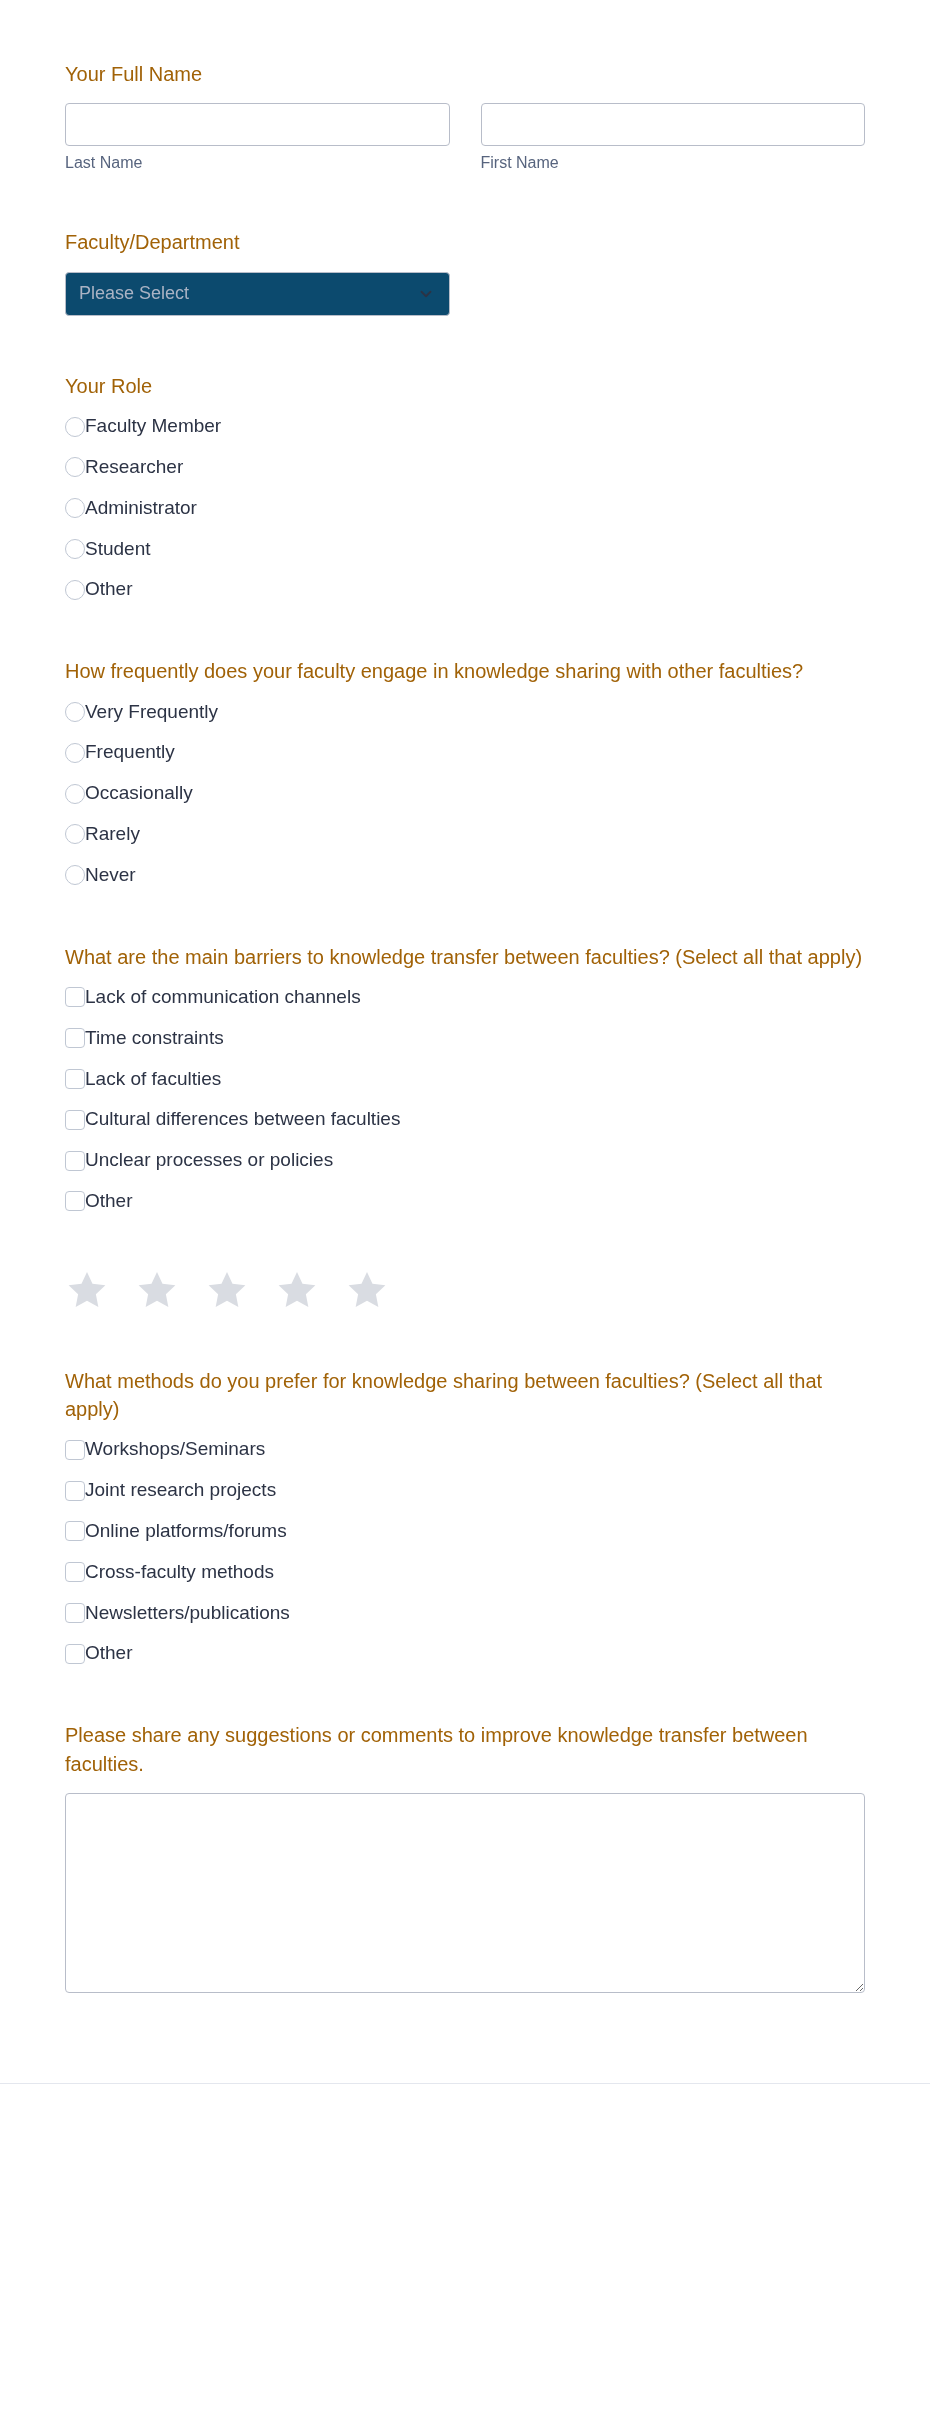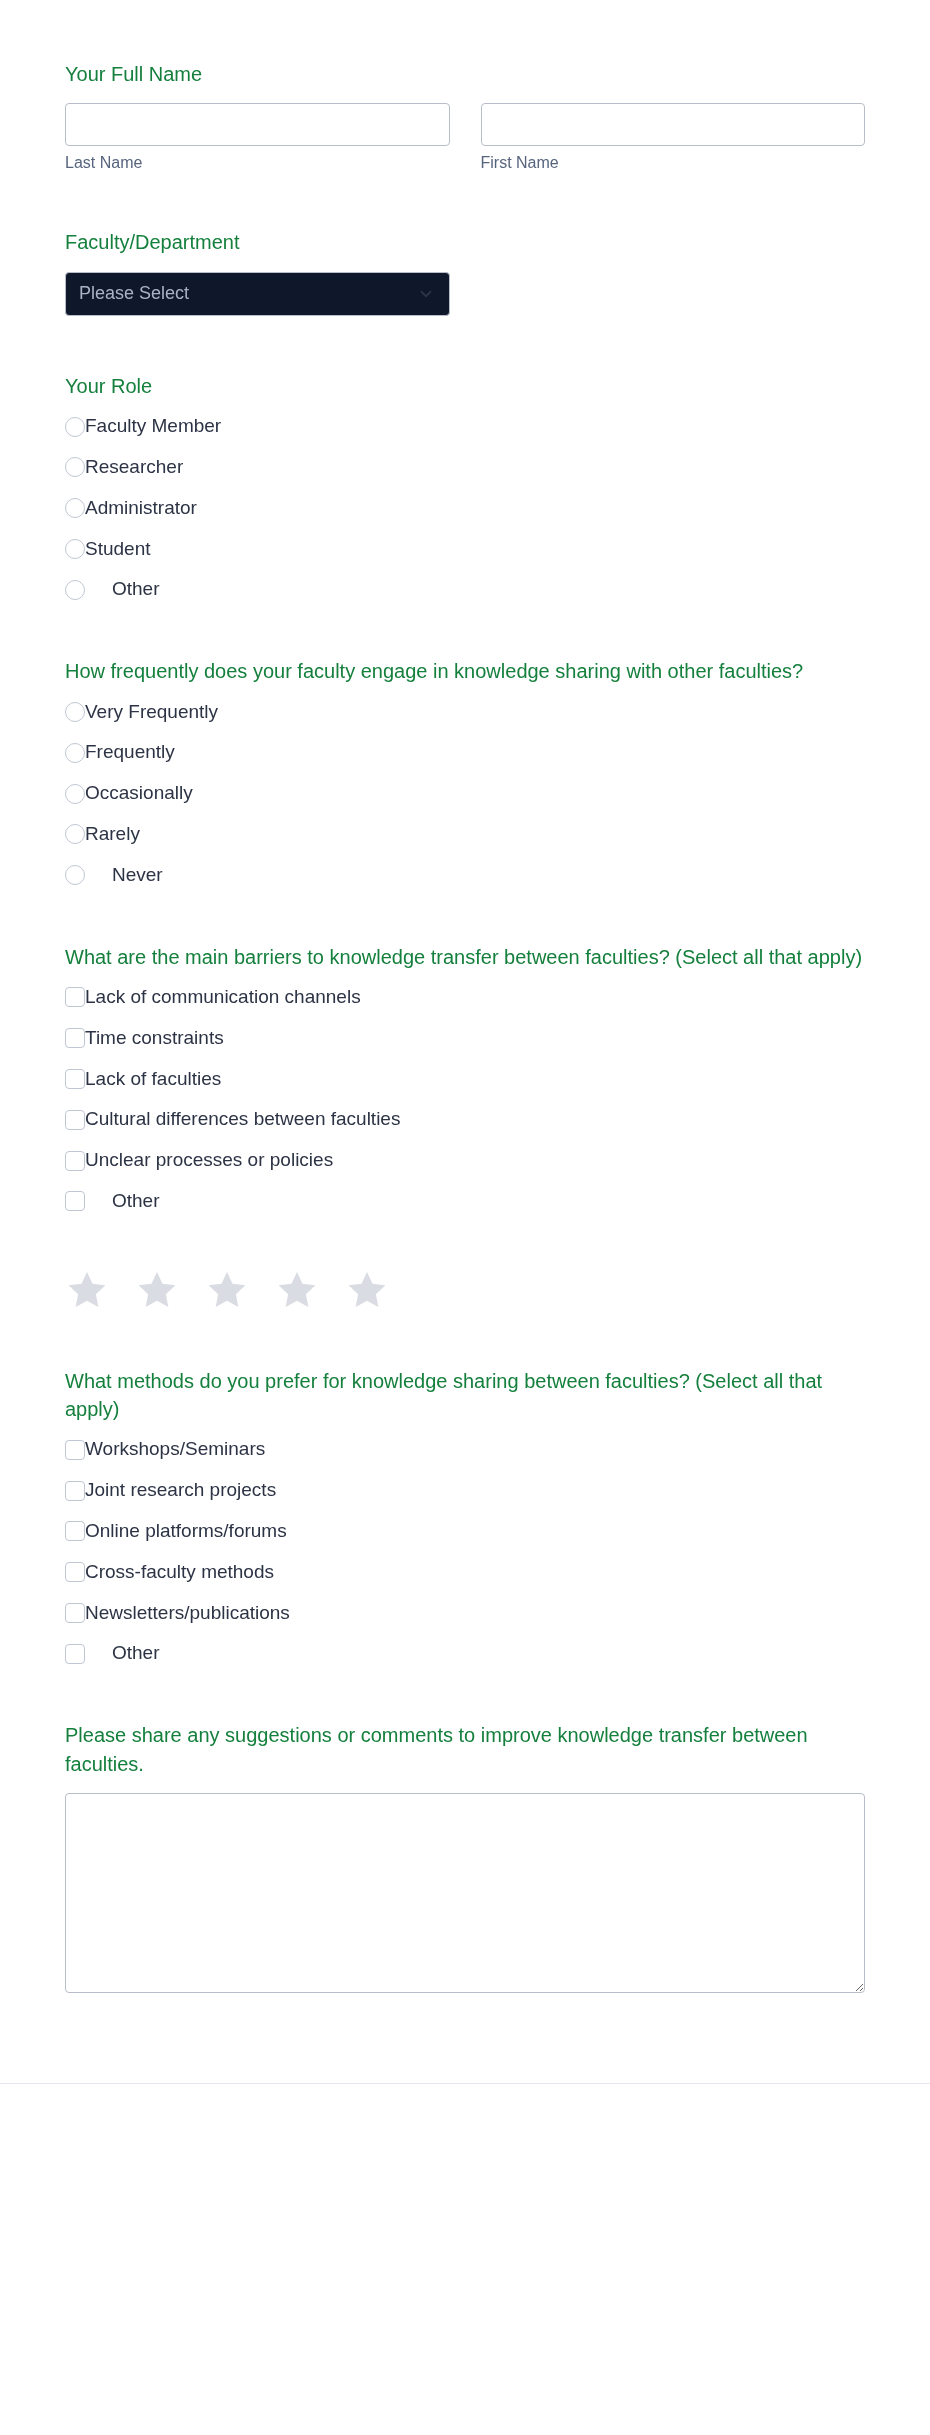--- a/index.html
+++ b/index.html
@@ -28,21 +28,21 @@
     color: #57647e;
     max-width: 800px;
   }
 
   
   .form-body { padding: 60px 65px 30px 65px; }
   .question { margin-bottom: 56px; }
   .q-label {
     font-size: 20px;
     font-weight: 500;
-    color: #15803d;
+    color: #a16207;
     line-height: 1.42;
     margin-bottom: 15px;
     max-width: 800px;
   }
 
   
   .name-row { display: flex; gap: 31px; }
   .name-col { flex: 1; }
   .text-input {
     width: 100%;
@@ -57,39 +57,39 @@
     outline: none;
   }
   .sublabel { margin-top: 8px; font-size: 16px; color: #57647e; }
 
   
   .select-box {
     width: calc((100% - 31px) / 2);
     height: 44px;
     border: 1px solid #b8bdc9;
     border-radius: 4px;
-    background: #0f172a;
+    background: #0c4a6e;
     display: flex;
     align-items: center;
     justify-content: space-between;
     padding: 0 14px 0 13px;
     cursor: pointer;
   }
   .select-placeholder { font-size: 18px; color: #aab3c4; }
   .chevron-icon { display: block; }
 
   
   .option-row {
     display: flex;
     align-items: center;
     margin-bottom: 18px;
     cursor: pointer;
     width: max-content;
   }
-  .option-row:last-child { margin-bottom: 0; gap: 27px; }
+  .option-row:last-child { margin-bottom: 0; }
   .radio-control, .checkbox-control {
     width: 20px;
     height: 20px;
     flex: 0 0 20px;
     border: 1px solid #c0c7d3;
     background: #fff;
   }
   .radio-control { border-radius: 50%; }
   .checkbox-control { border-radius: 4px; }
   .option-text { font-size: 19px; color: #2c3345; line-height: 1.2; }

